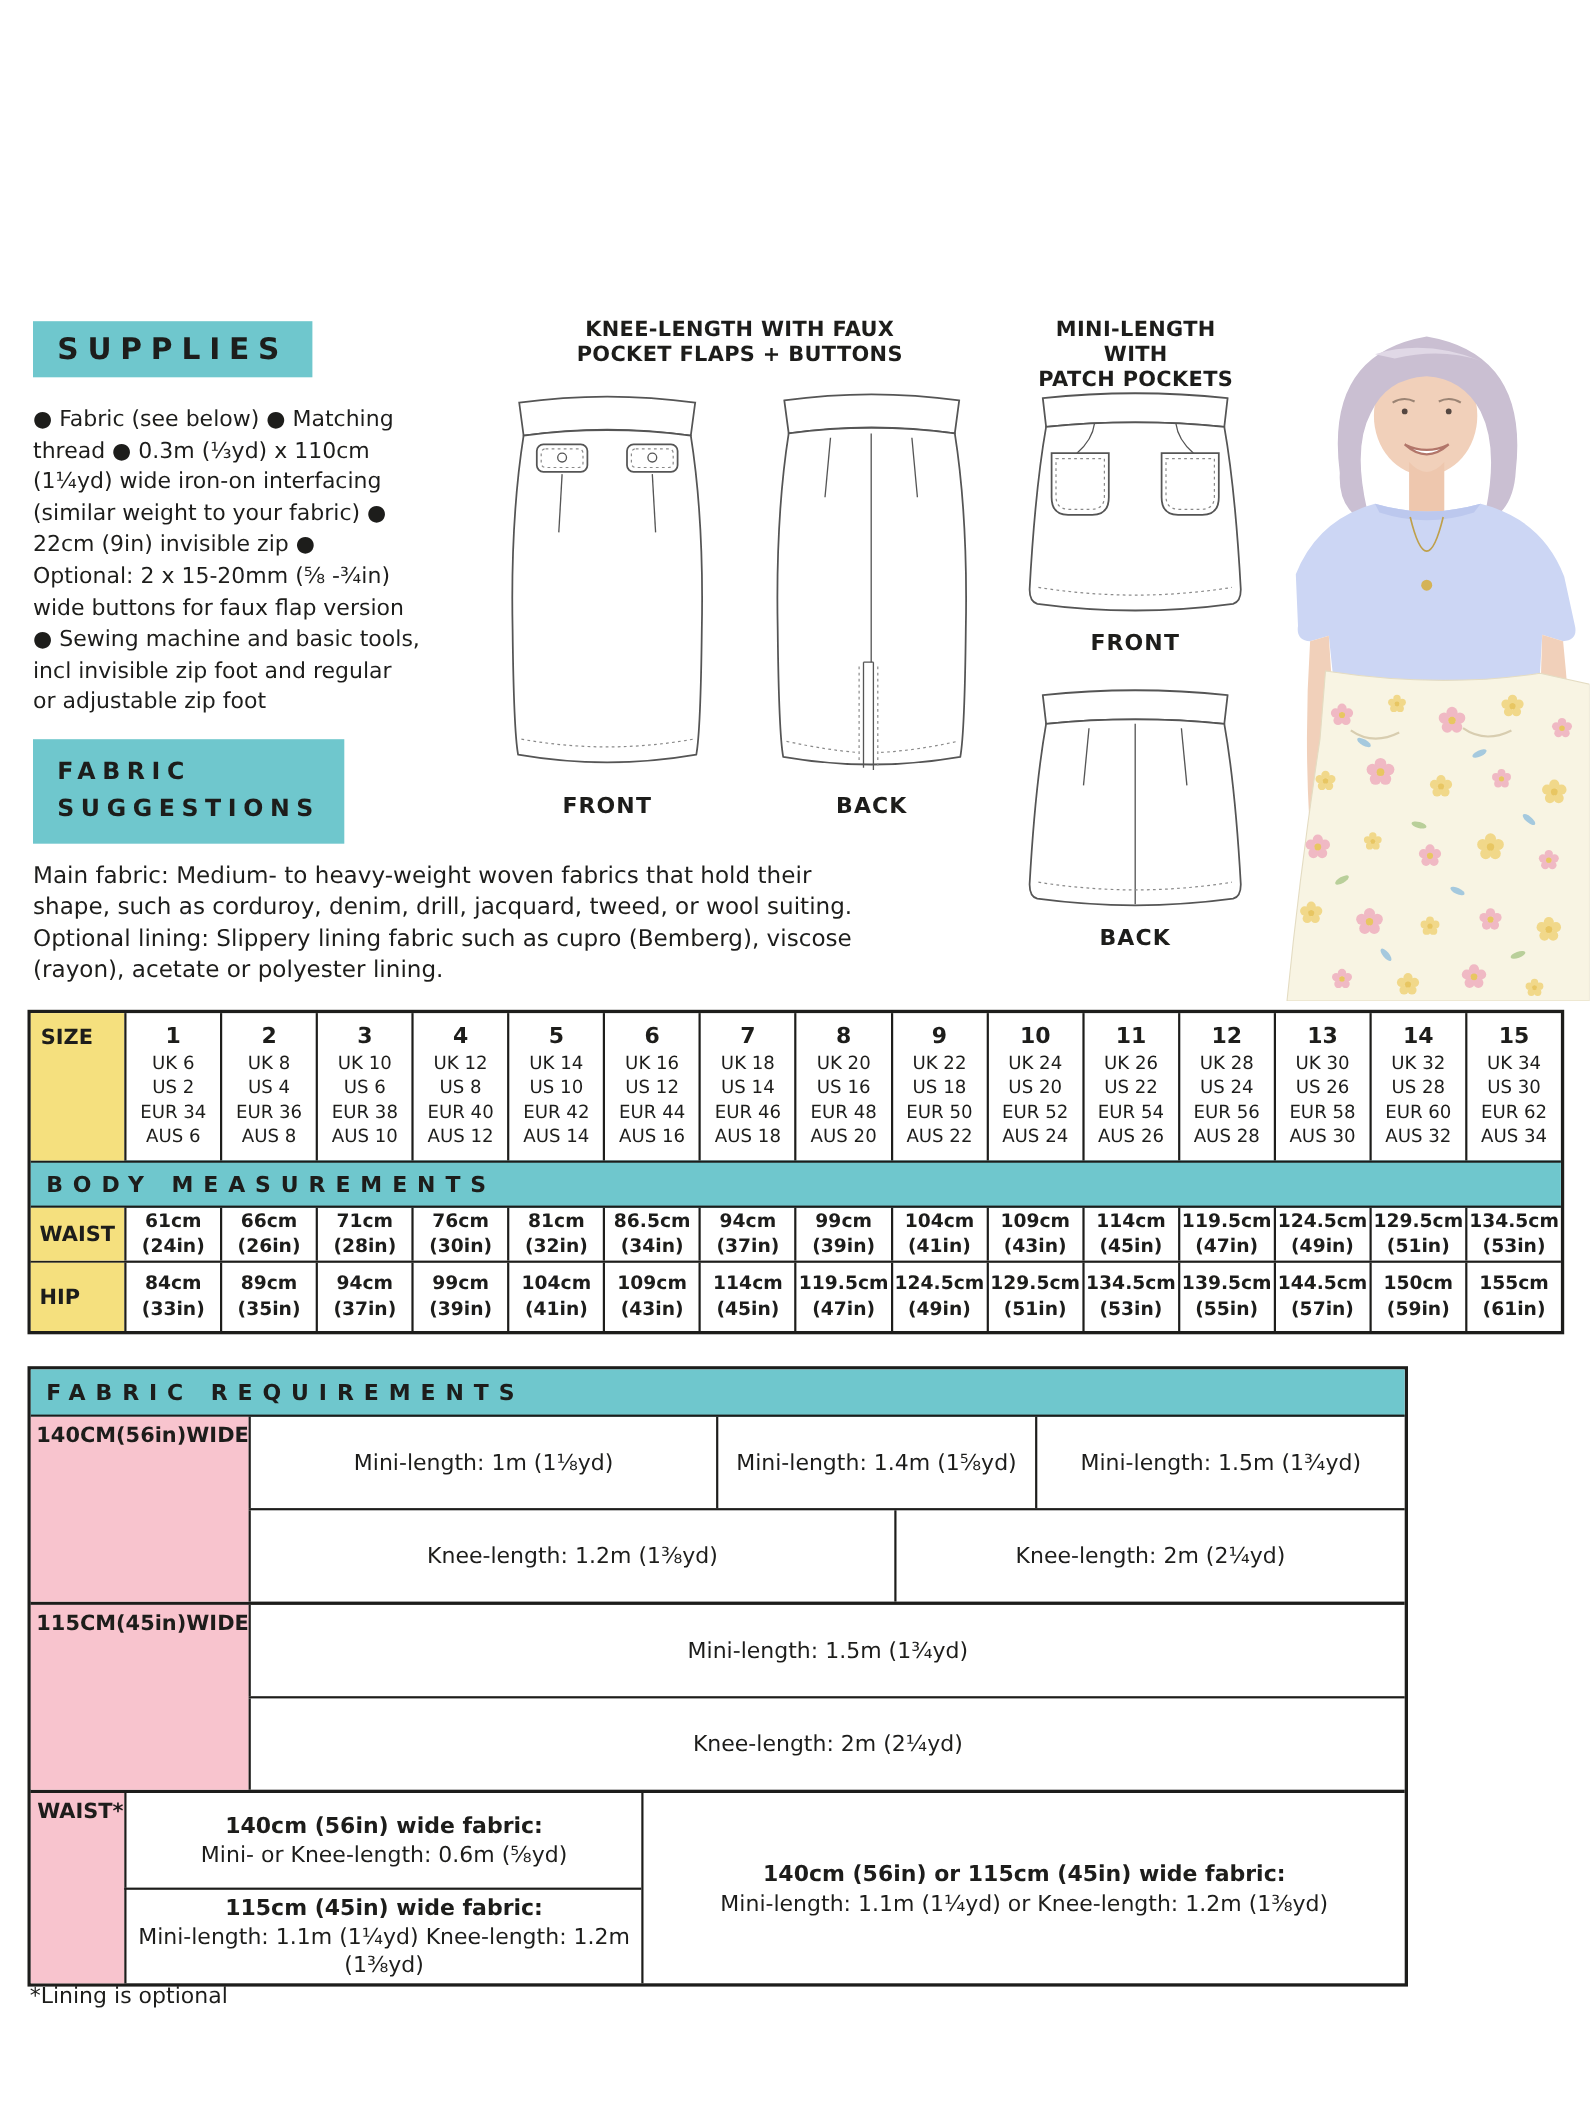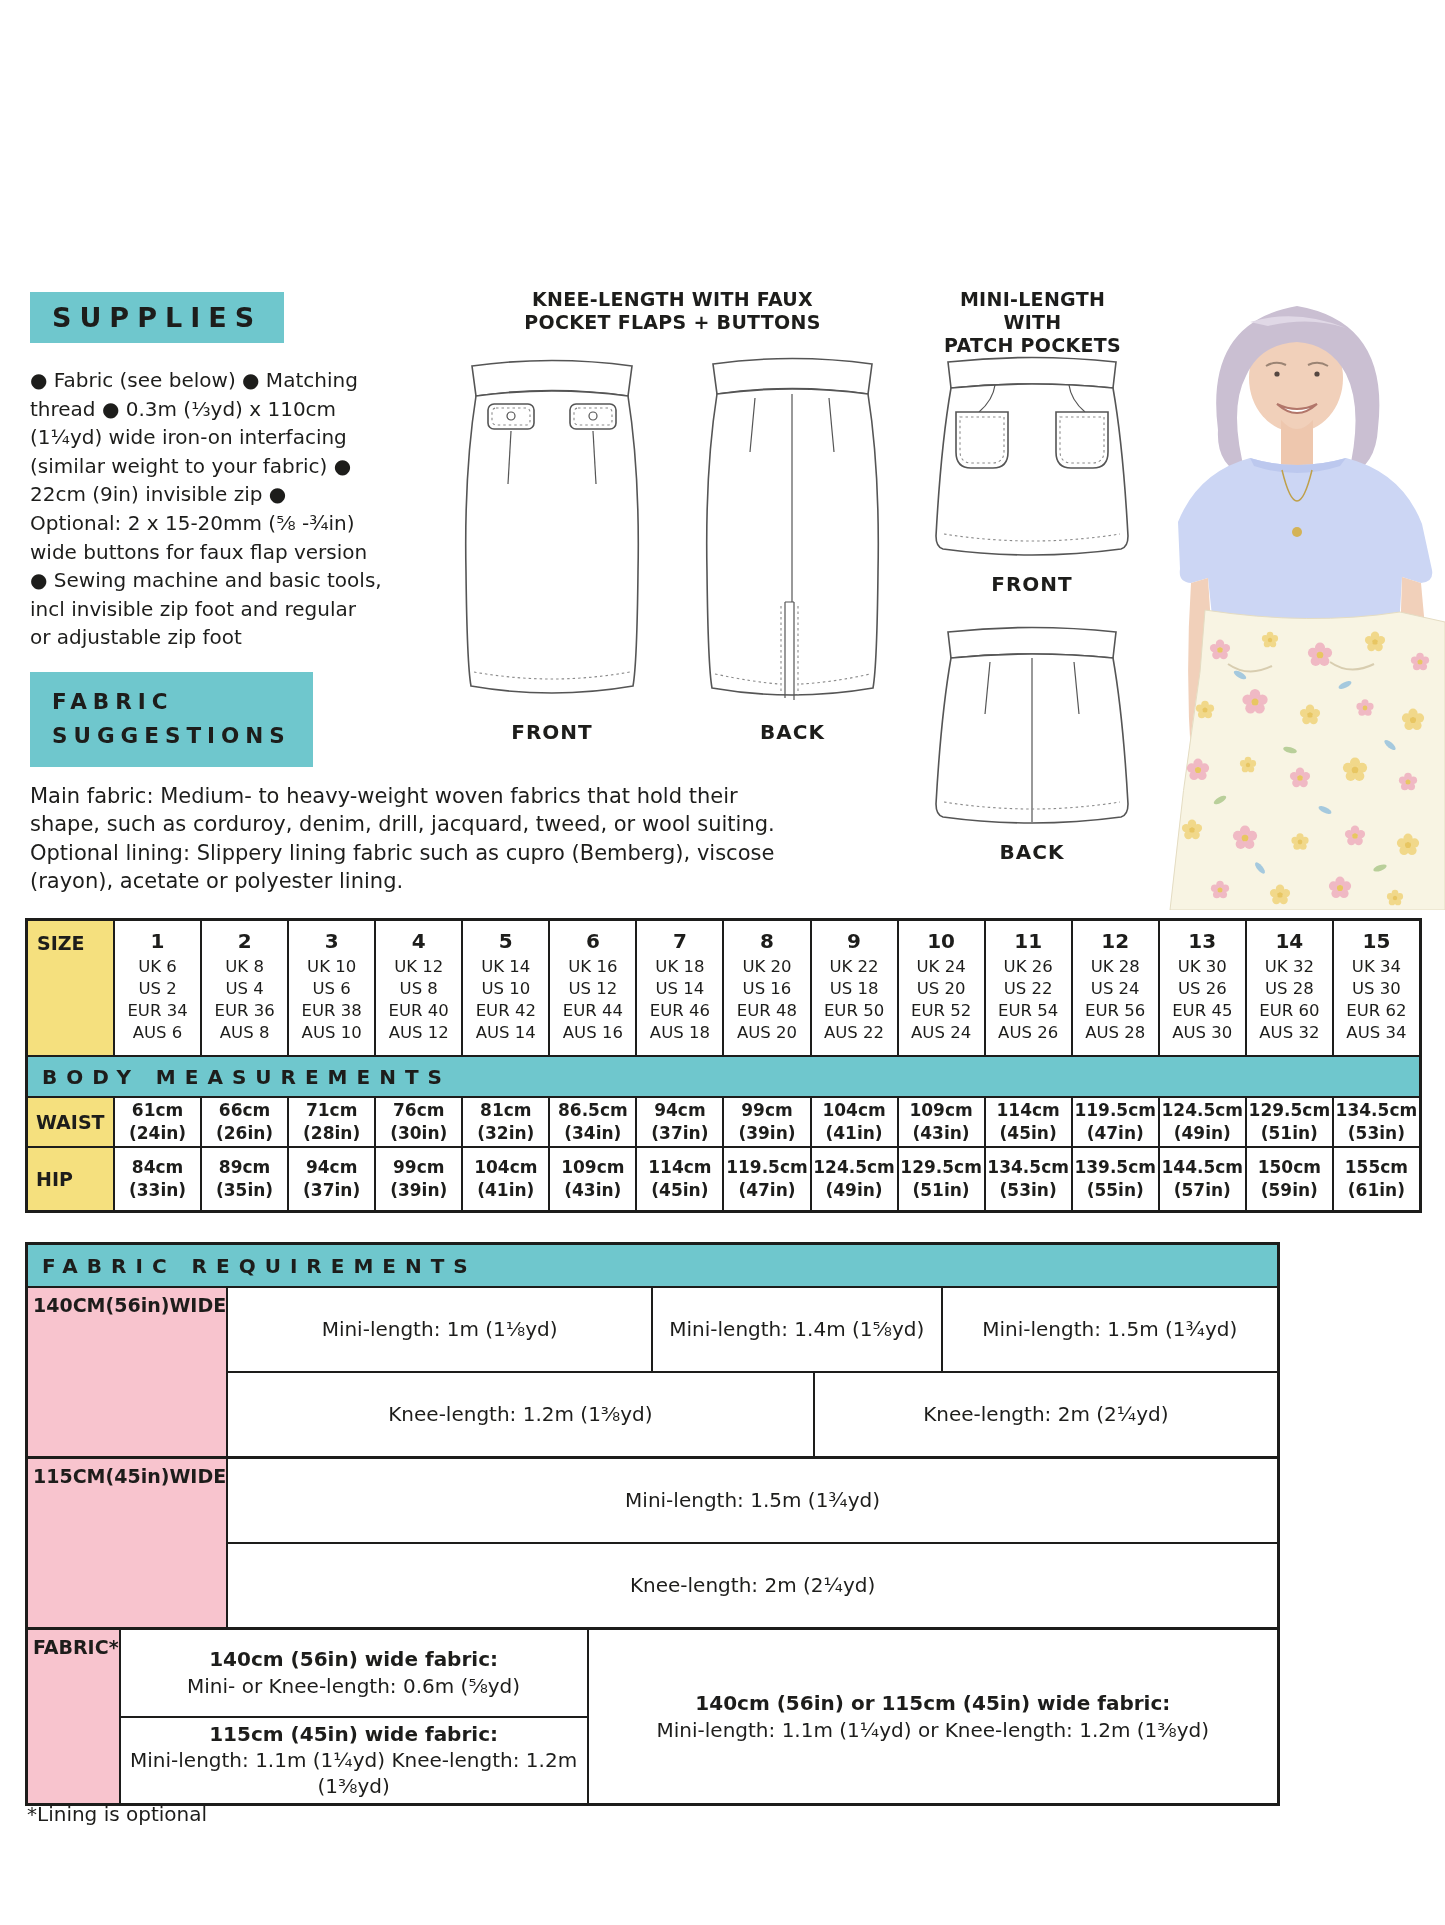--- a/index.html
+++ b/index.html
@@ -304,21 +304,21 @@
           <div class="size-num">12</div>
           <div class="size-line">UK 28</div>
           <div class="size-line">US 24</div>
           <div class="size-line">EUR 56</div>
           <div class="size-line">AUS 28</div>
         </div>
         <div class="mcell size-cell">
           <div class="size-num">13</div>
           <div class="size-line">UK 30</div>
           <div class="size-line">US 26</div>
-          <div class="size-line">EUR 45</div>
+          <div class="size-line">EUR 58</div>
           <div class="size-line">AUS 30</div>
         </div>
         <div class="mcell size-cell">
           <div class="size-num">14</div>
           <div class="size-line">UK 32</div>
           <div class="size-line">US 28</div>
           <div class="size-line">EUR 60</div>
           <div class="size-line">AUS 32</div>
         </div>
         <div class="mcell size-cell">
@@ -491,21 +491,21 @@
           <div class="fcell cfull">Mini-length: 1.5m (1¾yd)</div>
         </div>
         <div class="fsub">
           <div class="fcell cfull">Knee-length: 2m (2¼yd)</div>
         </div>
       </div>
     </div>
 
     <div class="frow" id="lining-row">
       <div class="flabel">
-        <span>FABRIC*</span>
+        <span>WAIST*</span>
       </div>
       <div class="lining-body">
         <div class="lin-left">
           <div class="lin-cell">
             <div class="bold">140cm (56in) wide fabric:</div>
             <div>Mini- or Knee-length: 0.6m (⅝yd)</div>
           </div>
           <div class="lin-cell">
             <div class="bold">115cm (45in) wide fabric:</div>
             <div>Mini-length: 1.1m (1¼yd) Knee-length: 1.2m (1⅜yd)</div>

